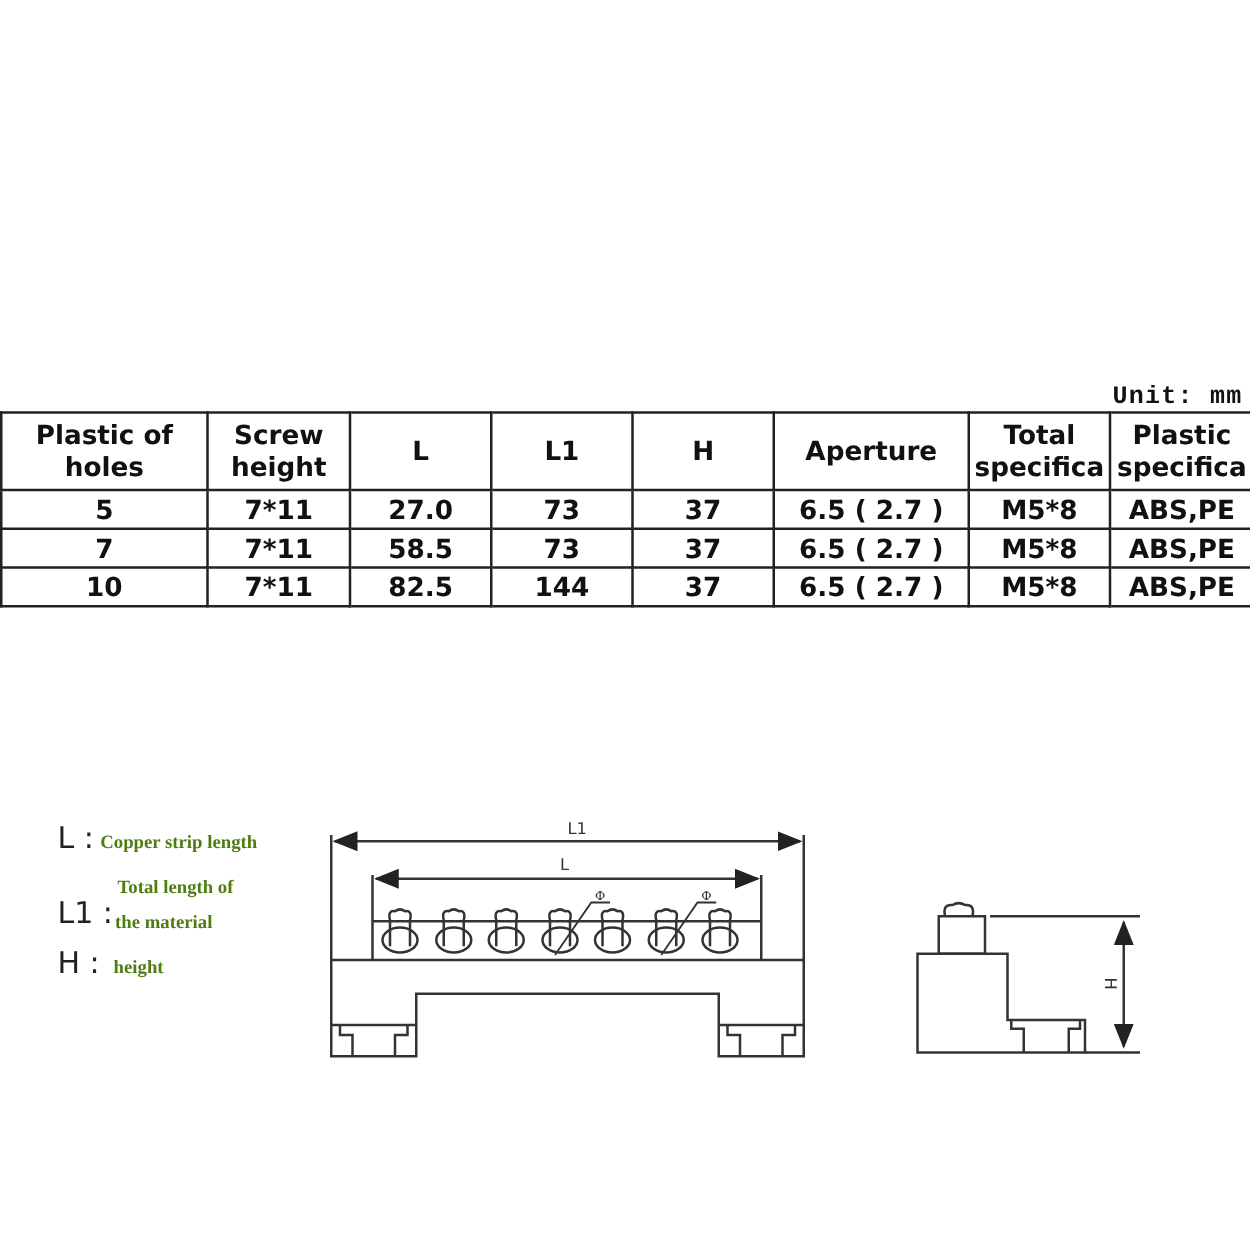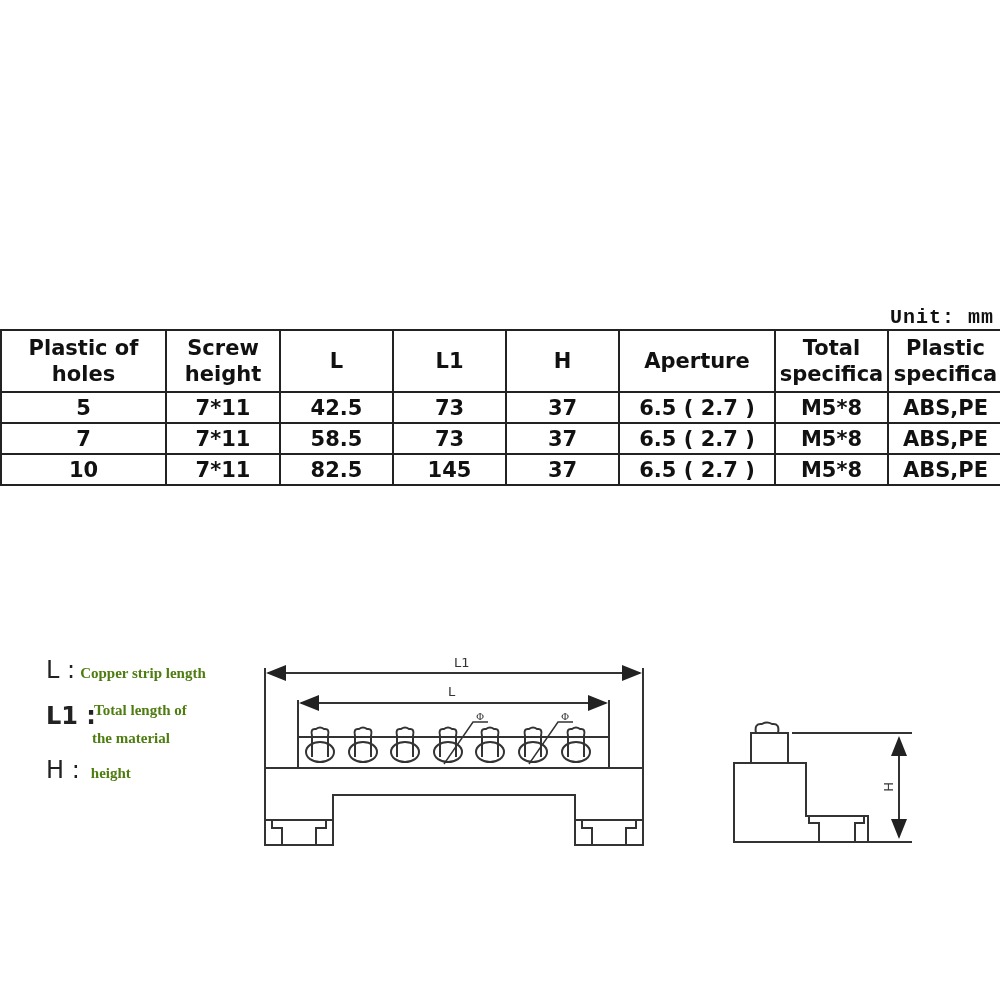--- a/index.html
+++ b/index.html
@@ -40,56 +40,56 @@
       <th>H</th>
       <th>Aperture</th>
       <th><span>Total</span><br><span>specifica</span></th>
       <th><span>Plastic</span><br><span>specifica</span></th>
     </tr>
   </thead>
   <tbody>
     <tr>
       <td>5</td>
       <td>7*11</td>
-      <td>42.5</td>
+      <td>27.0</td>
       <td>73</td>
       <td>37</td>
       <td>6.5 ( 2.7 )</td>
       <td>M5*8</td>
       <td>ABS,PE</td>
     </tr>
     <tr>
       <td>7</td>
       <td>7*11</td>
       <td>58.5</td>
       <td>73</td>
       <td>37</td>
       <td>6.5 ( 2.7 )</td>
       <td>M5*8</td>
       <td>ABS,PE</td>
     </tr>
     <tr>
       <td>10</td>
       <td>7*11</td>
       <td>82.5</td>
-      <td>145</td>
+      <td>144</td>
       <td>37</td>
       <td>6.5 ( 2.7 )</td>
       <td>M5*8</td>
       <td>ABS,PE</td>
     </tr>
   </tbody>
 </table>
 
 <div class="legend">
   <div class="lg-row" style="top:0px;">
     <span class="lg-key">L&nbsp;:</span>
     <span class="lg-text">Copper strip length</span>
   </div>
-  <div class="lg-row" style="top:46px;font-weight:bold;">
+  <div class="lg-row" style="top:60px;">
     <span class="lg-key">L1&nbsp;:</span>
   </div>
   <div class="lg-row lg-text" style="top:46px; left:48px;">Total length of</div>
   <div class="lg-row lg-text" style="top:74px; left:46px;">the material</div>
   <div class="lg-row" style="top:100px;">
     <span class="lg-key">H&nbsp;:</span>
     <span class="lg-text" style="margin-left:6px;">height</span>
   </div>
 </div>
 

